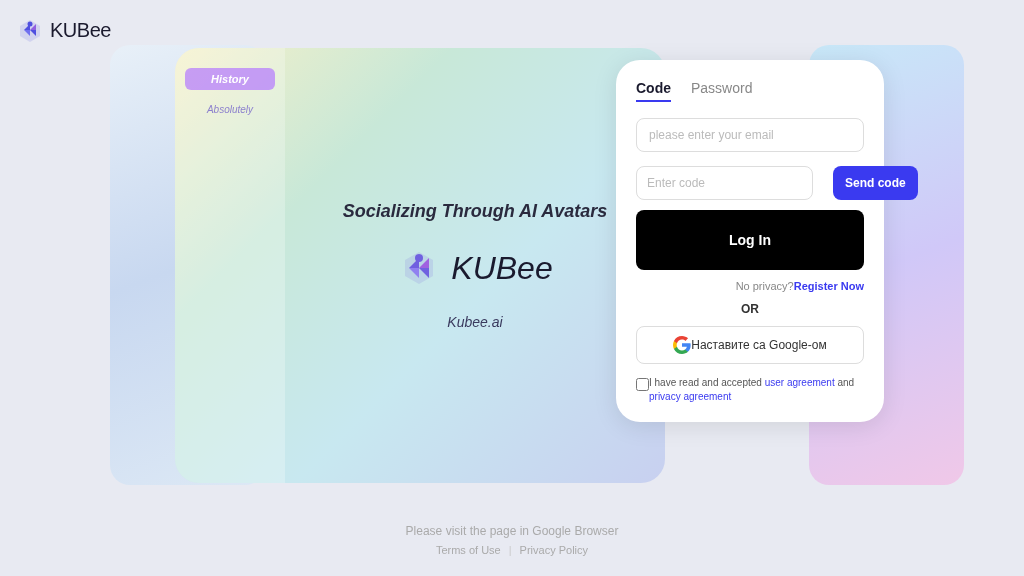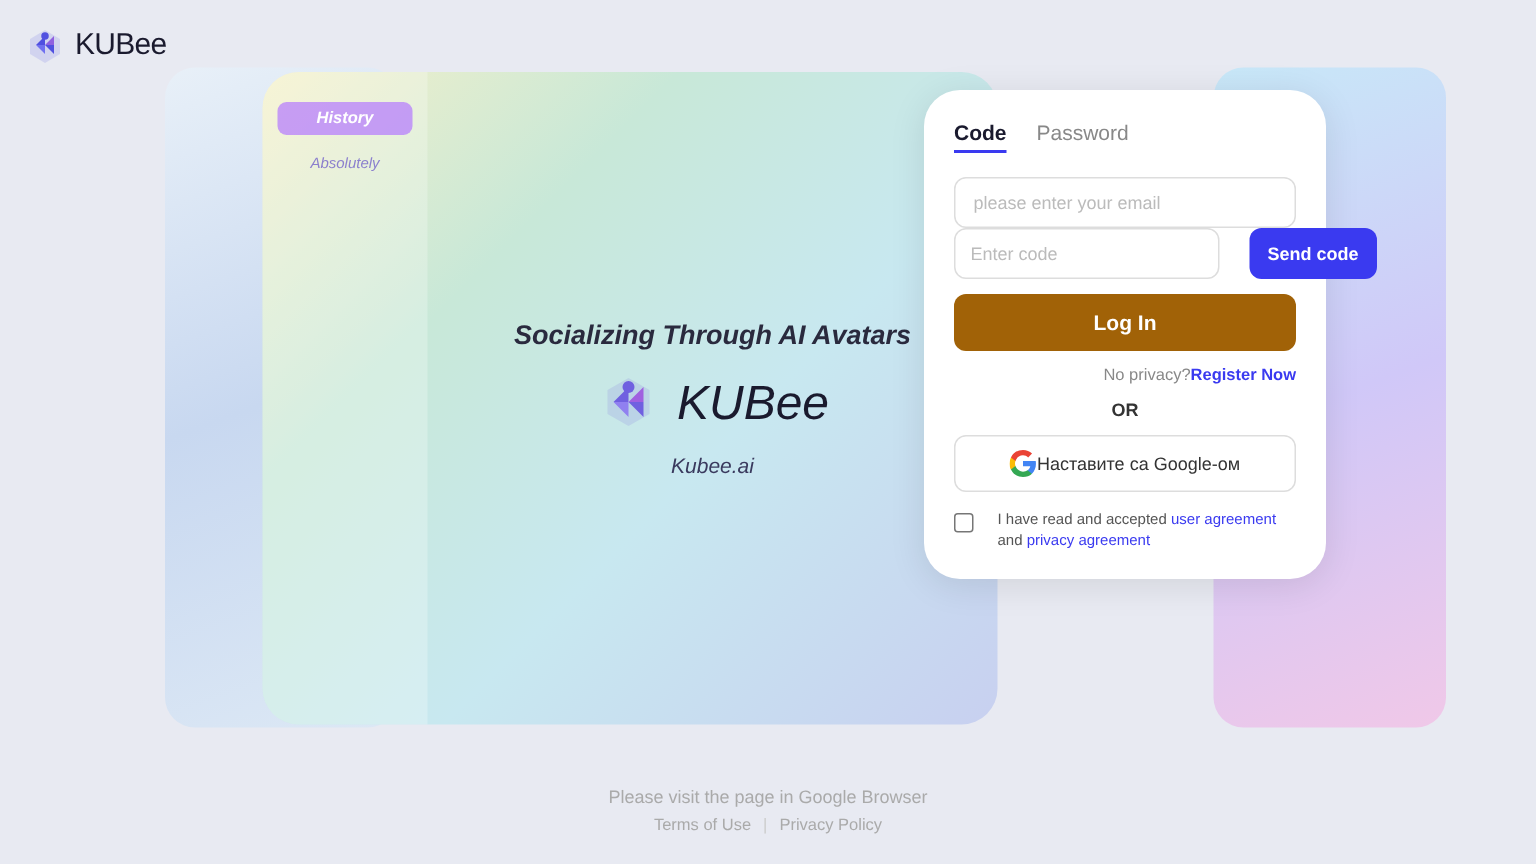--- a/index.html
+++ b/index.html
@@ -103,21 +103,21 @@
       text-align: center;
     }
     .main-card-content {
       margin-left: 110px;
       display: flex;
       flex-direction: column;
       align-items: center;
       justify-content: center;
       width: calc(100% - 110px);
       height: 100%;
-      gap: 12px;
+      gap: 24px;
     }
     .main-tagline {
       font-size: 18px;
       font-weight: 700;
       color: #2a2a3e;
       text-align: center;
     }
     .main-brand {
       display: flex;
       align-items: center;
@@ -167,21 +167,21 @@
       padding-bottom: 4px;
     }
     .tab.active {
       color: #1a1a2e;
       font-weight: 600;
       border-bottom: 2px solid #3a3af0;
     }
 
     
     .form-group {
-      margin-bottom: 0;
+      margin-bottom: 14px;
     }
     .form-input {
       width: 100%;
       padding: 9px 12px;
       border: 1px solid #ddd;
       border-radius: 8px;
       font-size: 12px;
       color: #333;
       outline: none;
     }
@@ -211,25 +211,25 @@
       border: none;
       border-radius: 8px;
       padding: 9px 12px;
       font-size: 12px;
       font-weight: 600;
       cursor: pointer;
       white-space: nowrap;
     }
     .login-btn {
       width: 100%;
-      background: #a16207;
+      background: #000000;
       color: white;
       border: none;
       border-radius: 8px;
-      padding: 11px;
+      padding: 22px;
       font-size: 14px;
       font-weight: 600;
       cursor: pointer;
       margin-bottom: 10px;
     }
 
     .no-account-row {
       text-align: right;
       font-size: 11px;
       color: #888;
@@ -264,21 +264,21 @@
       margin-bottom: 12px;
     }
     .google-icon {
       width: 18px;
       height: 18px;
     }
 
     .agreement-row {
       display: flex;
       align-items: flex-start;
-      gap: 16px;
+      gap: 0;
       font-size: 10px;
       color: #555;
       line-height: 1.4;
     }
     .agreement-checkbox {
       margin-top: 2px;
       flex-shrink: 0;
     }
     .agreement-link {
       color: #3a3af0;

